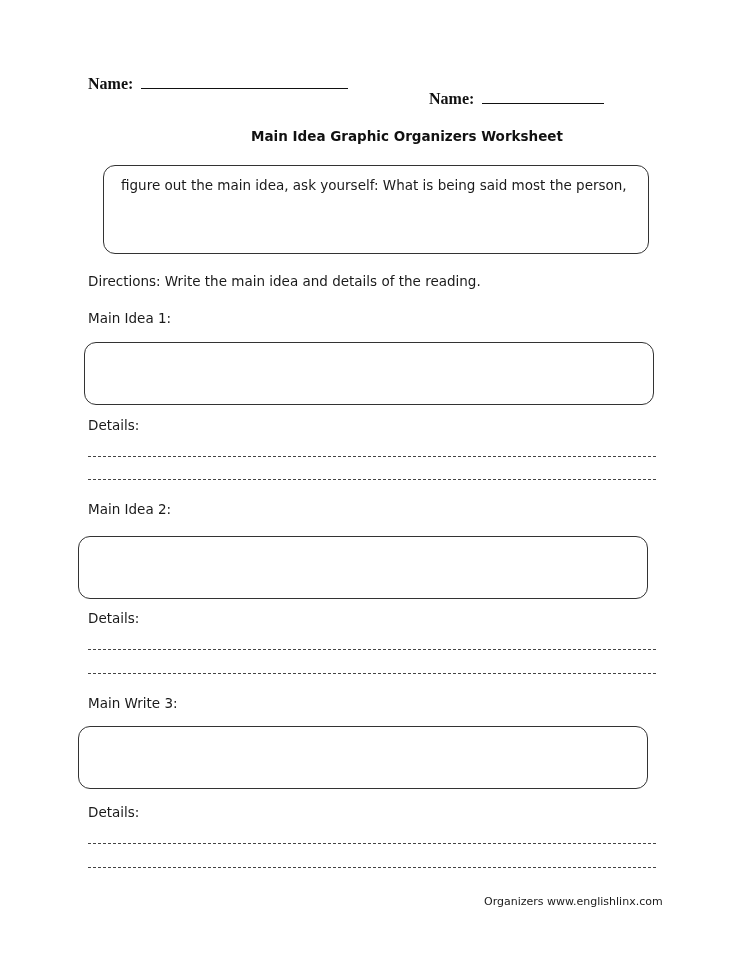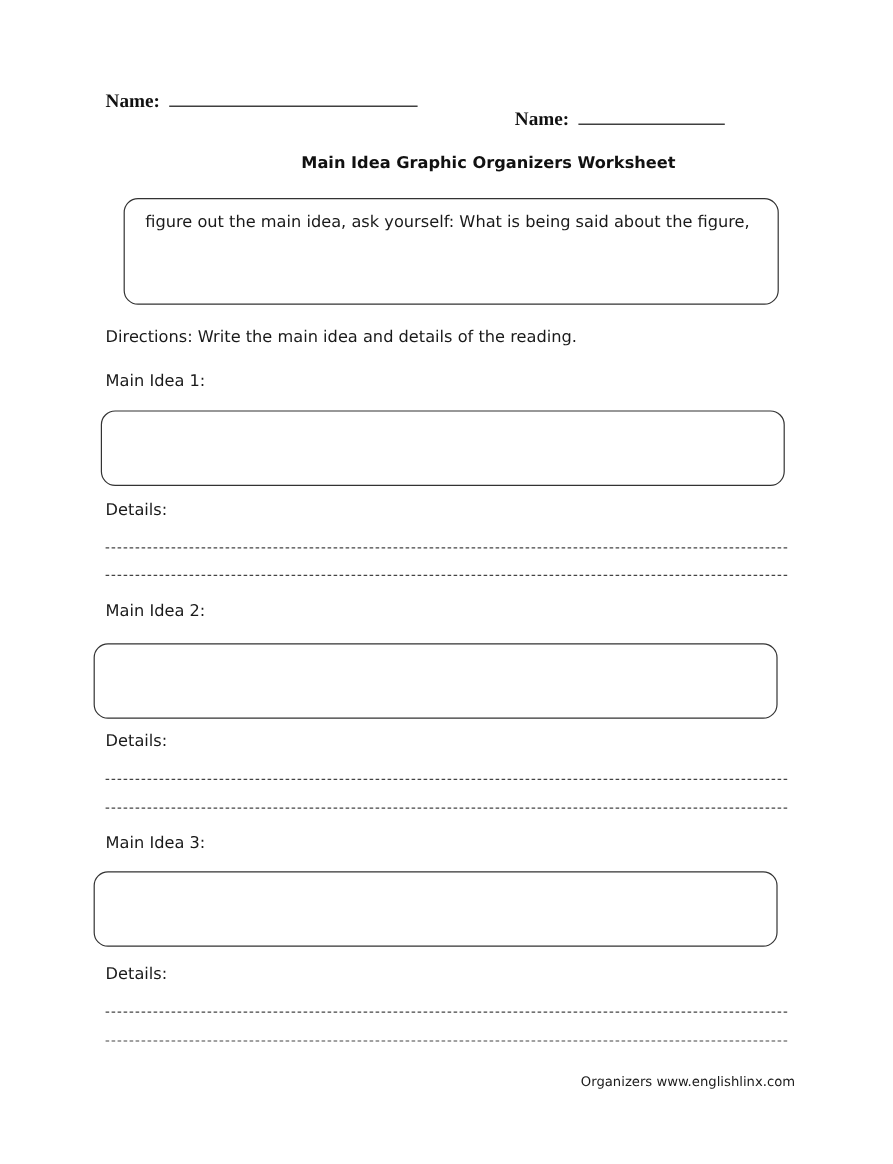--- a/index.html
+++ b/index.html
@@ -22,37 +22,37 @@
 </div>
 <div class="abs serif" style="left:429px; top:89px;">
   <span>Name:</span>
   <span class="uline" style="width:122px; margin-left:4px;"></span>
 </div>
 
 <div class="abs title" style="left:0; width:744px; text-align:center; top:128px;">Main Idea Graphic Organizers Worksheet</div>
 
 <div class="box" style="left:103px; top:165px; width:546px; height:89px;">
   <div class="sans intro-text" style="position:absolute; left:17px; top:7px;">
-    <div>figure out the main idea, ask yourself: What is being said about the figure,</div>
+    <div>figure out the main idea, ask yourself: What is being said most the person,</div>
   </div>
 </div>
 
 <div class="abs sans" style="left:88px; top:273px;">Directions: Write the main idea and details of the reading.</div>
 
 <div class="abs sans" style="left:88px; top:310px;text-align:center;">Main Idea 1:</div>
 <div class="box" style="left:84px; top:342px; width:570px; height:63px;"></div>
 <div class="abs sans" style="left:88px; top:417px;">Details:</div>
 <div class="wline" style="top:456px;"></div>
 <div class="wline" style="top:479px;"></div>
 
 <div class="abs sans" style="left:88px; top:501px;">Main Idea 2:</div>
 <div class="box" style="left:78px; top:536px; width:570px; height:63px;"></div>
 <div class="abs sans" style="left:88px; top:610px;">Details:</div>
 <div class="wline" style="top:649px;"></div>
 <div class="wline" style="top:673px;"></div>
 
-<div class="abs sans" style="left:88px; top:695px;">Main Idea 3:</div>
+<div class="abs sans" style="left:88px; top:695px;">Main Write 3:</div>
 <div class="box" style="left:78px; top:726px; width:570px; height:63px;"></div>
 <div class="abs sans" style="left:88px; top:804px;">Details:</div>
 <div class="wline" style="top:843px;"></div>
 <div class="wline" style="top:867px;"></div>
 
 <div class="abs sans" style="left:484px; top:895px; font-size:11px;">Organizers www.englishlinx.com</div>
 
 </body></html>

